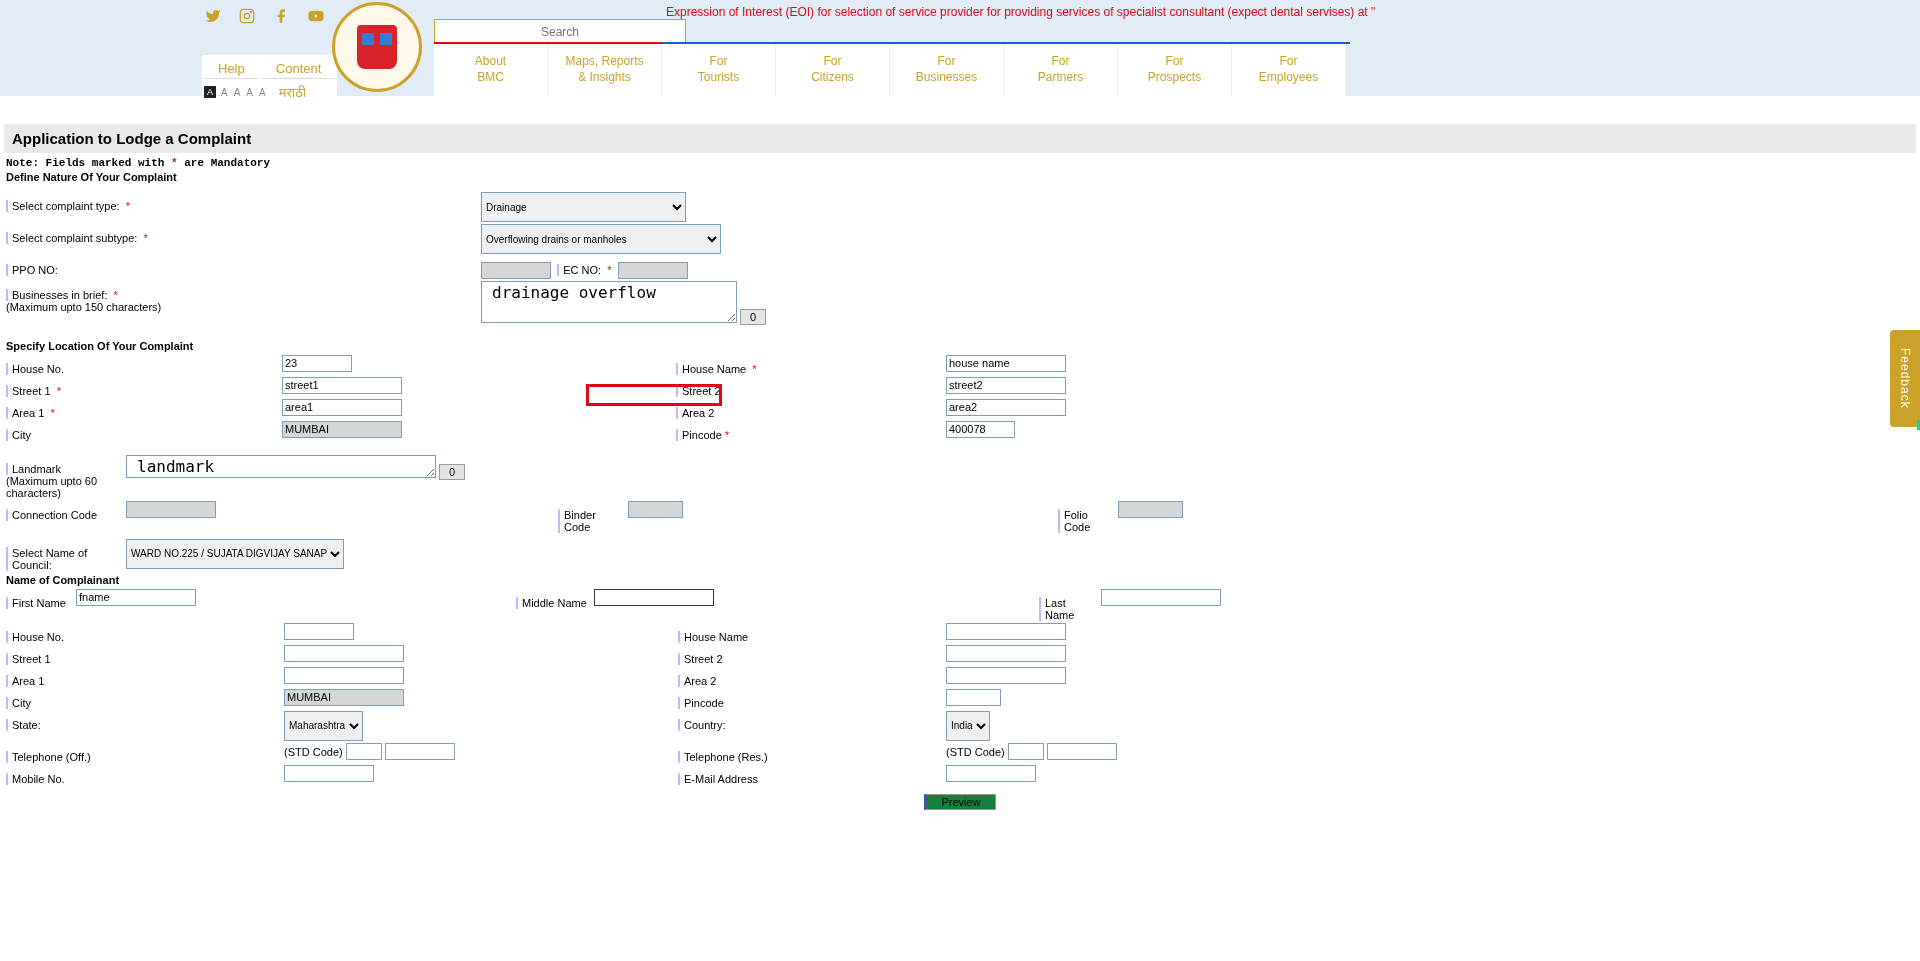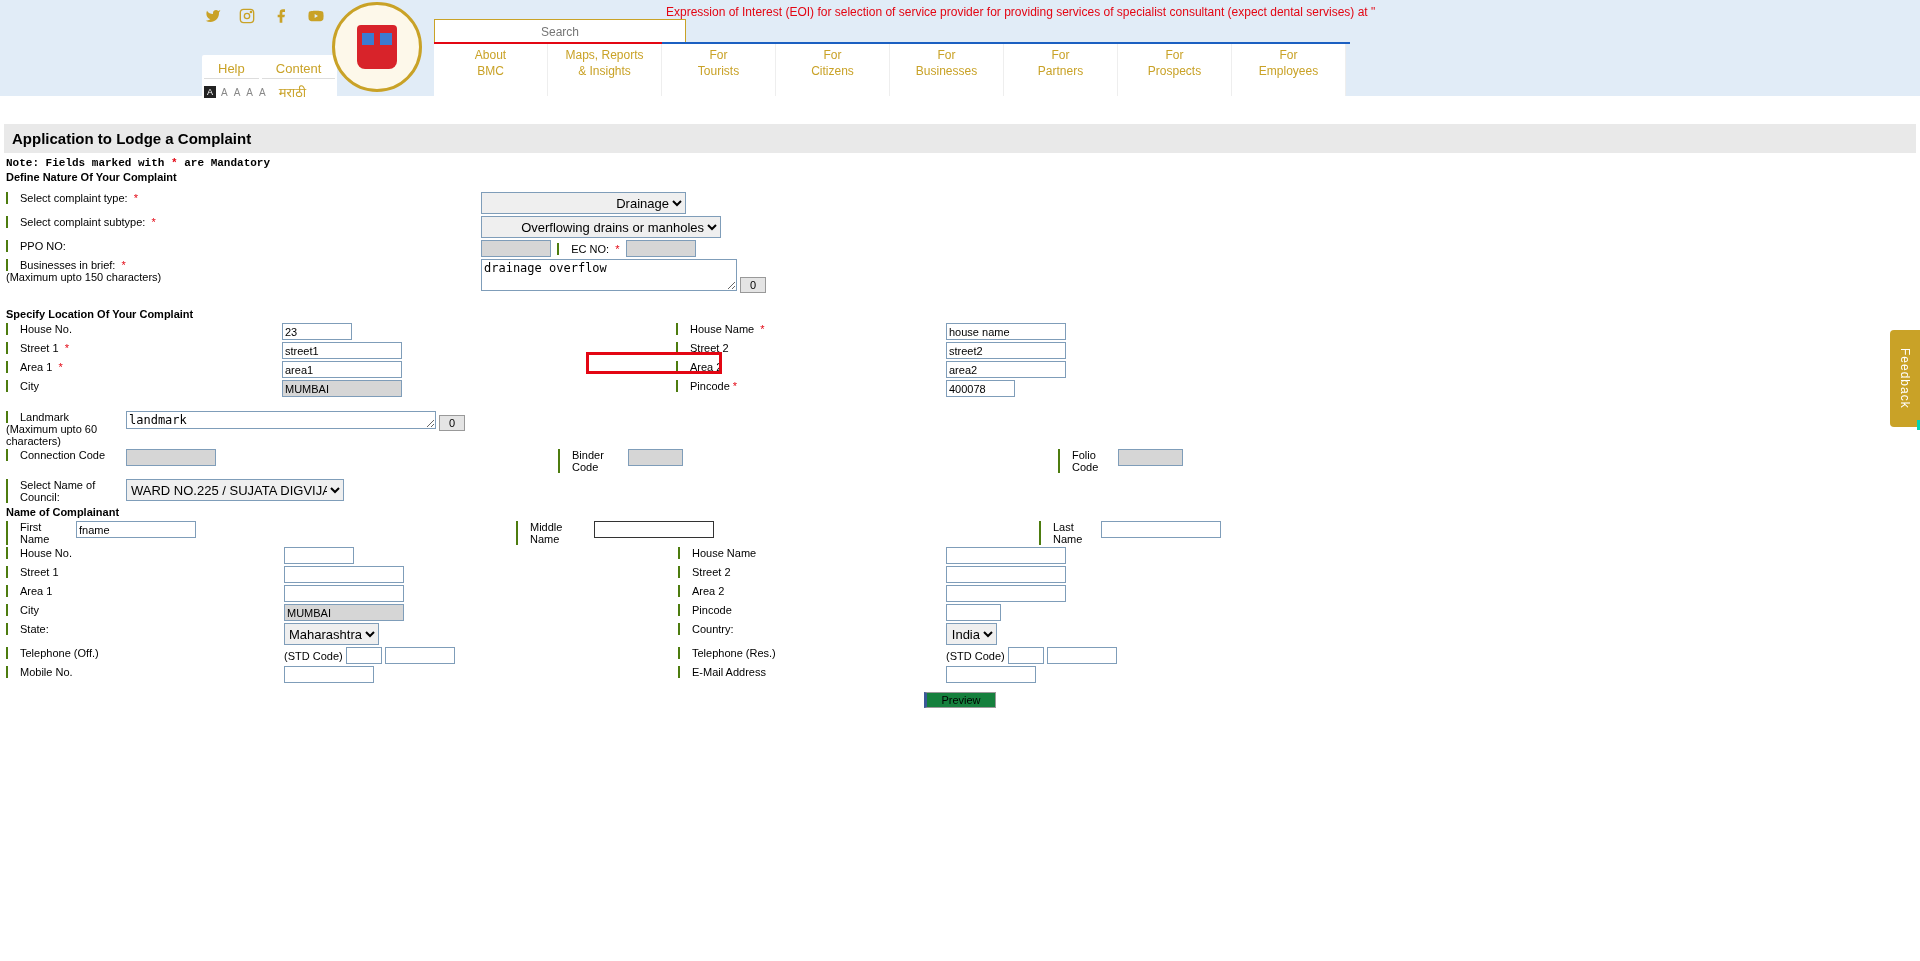--- a/index.html
+++ b/index.html
@@ -143,21 +143,21 @@
     top: 42px;
     height: 2px;
     width: 688px;
     background: #1b5fc1;
   }
   .nav-item {
     width: 114px;
     text-align: center;
     color: #c9a227;
     font-size: 12px;
-    padding: 4px 4px;
+    padding: 10px 4px;
     border-right: 1px solid #eee;
     cursor: pointer;
     line-height: 1.3;
   }
   .main-content {
     padding: 0 4px;
   }
   .page-title-bar {
     background: #e9e9e9;
     padding: 6px 8px;
@@ -180,44 +180,44 @@
   .form-table {
     width: 100%;
     border-collapse: collapse;
   }
   .form-table td {
     padding: 1px 2px;
     font-size: 11px;
     vertical-align: top;
   }
   .field-label {
-    border-left: 2px solid #4d7c0f;
-    padding-left: 12px;
+    border-left: 2px solid #c4b5fd;
+    padding-left: 4px;
     display: inline-block;
     min-width: 90px;
+    margin-top: 8px;
   }
   .txt-in {
     border: 1px solid #7f9db9;
     height: 17px;
     font-size: 11px;
     padding: 0 2px;
   }
   .txt-in.readonly {
     background: #d6d6d6;
   }
   select {
     border: 1px solid #7f9db9;
-    font-size: 13px;
-    height: 22px;
-    text-align: right;
+    font-size: 10px;
+    height: 30px;
   }
   textarea {
     border: 1px solid #7f9db9;
-    font-size: 12px;
-    padding: 1px 2px;
+    font-size: 16px;
+    padding: 1px 10px;
   }
   .char-counter {
     display: inline-block;
     background: #e4e4e4;
     border: 1px solid #999;
     width: 26px;
     text-align: center;
     height: 16px;
     line-height: 14px;
     font-size: 11px;

